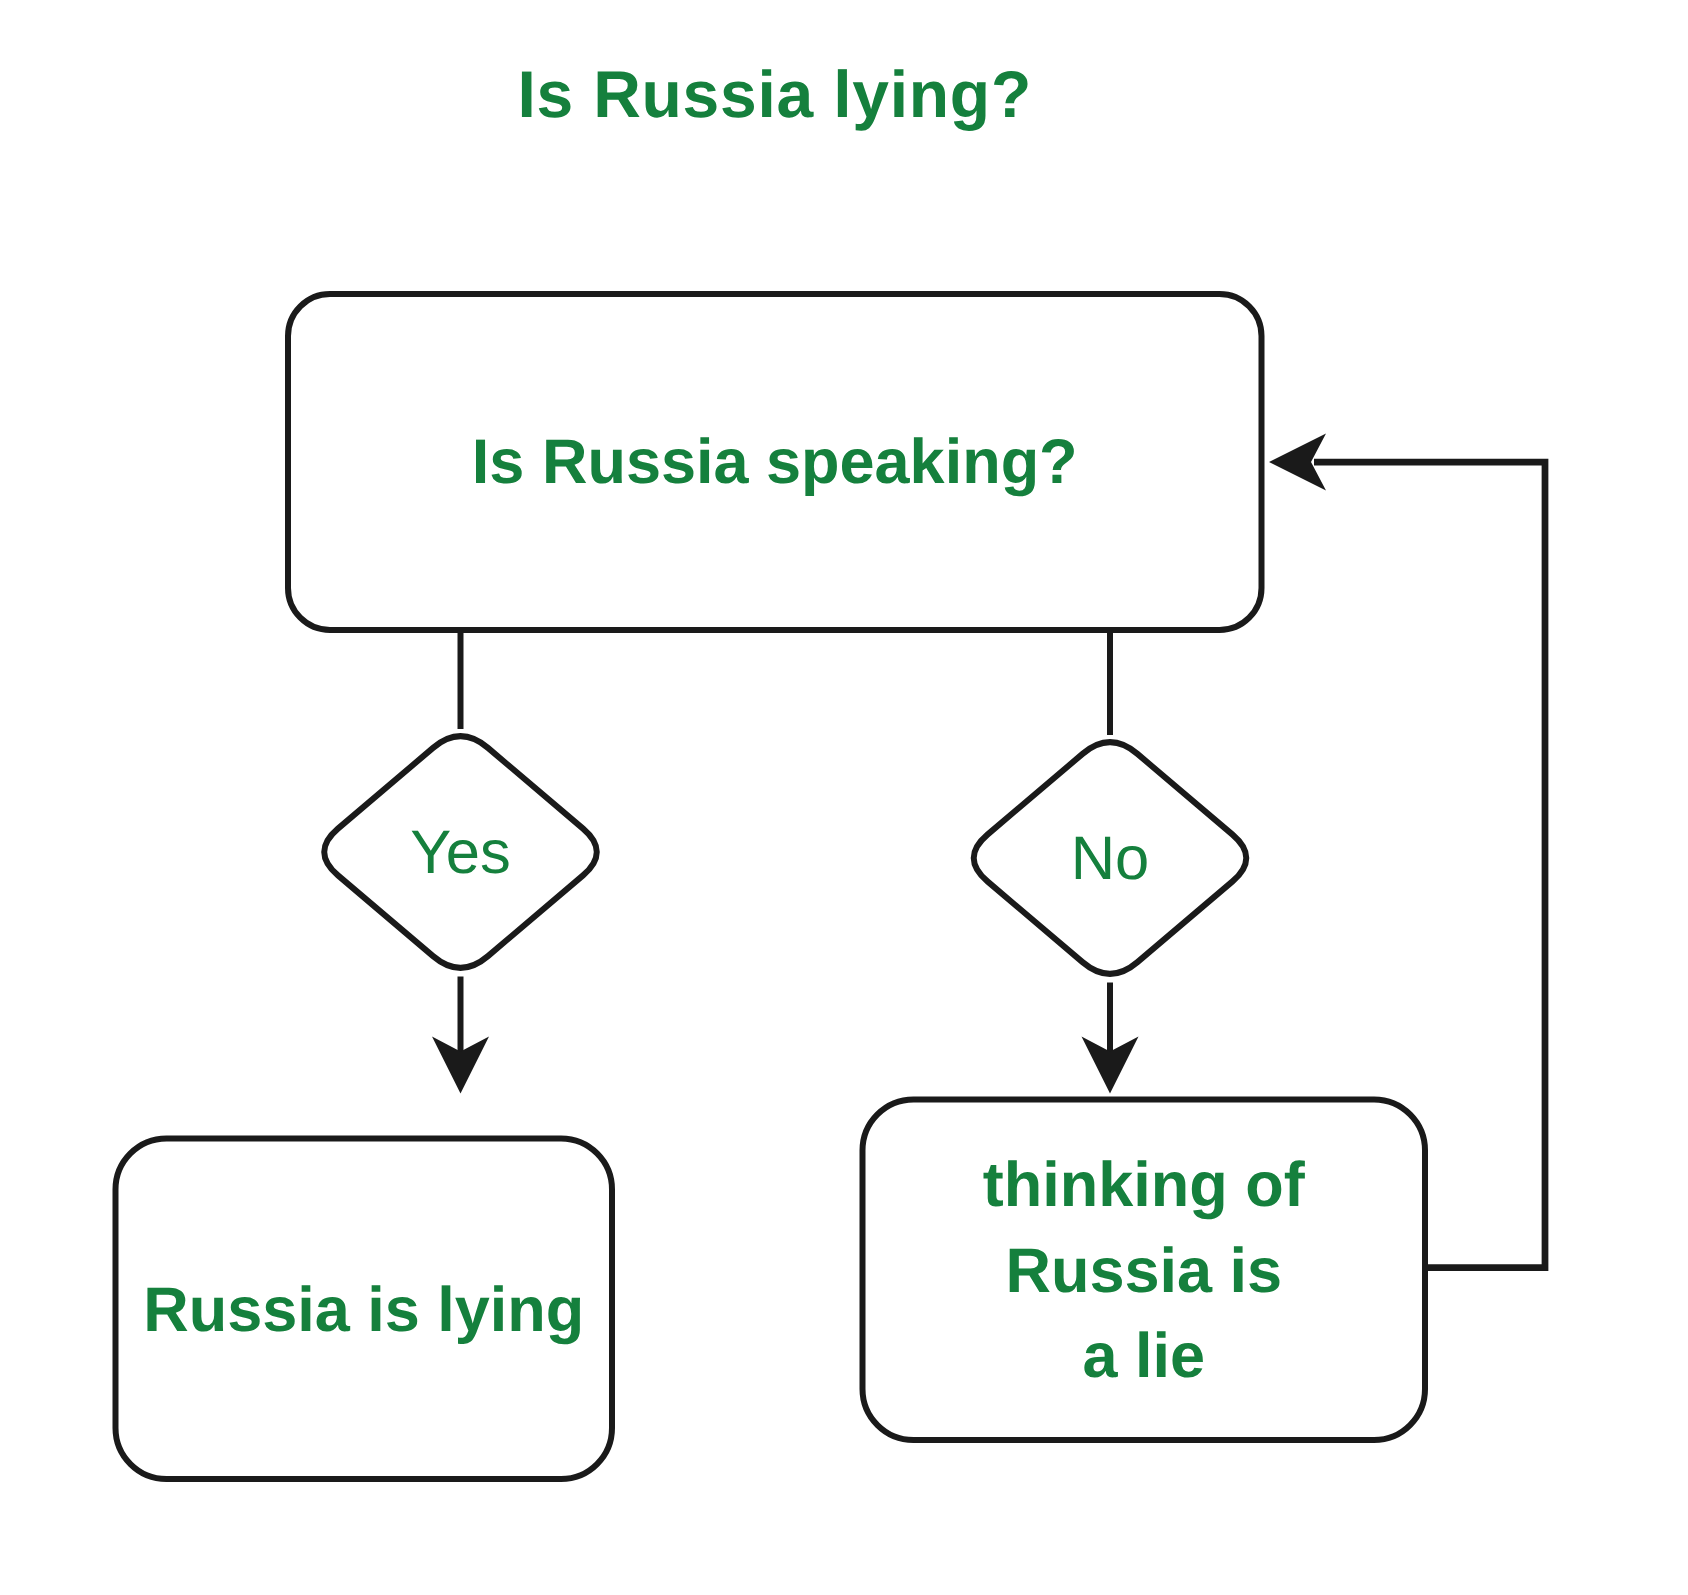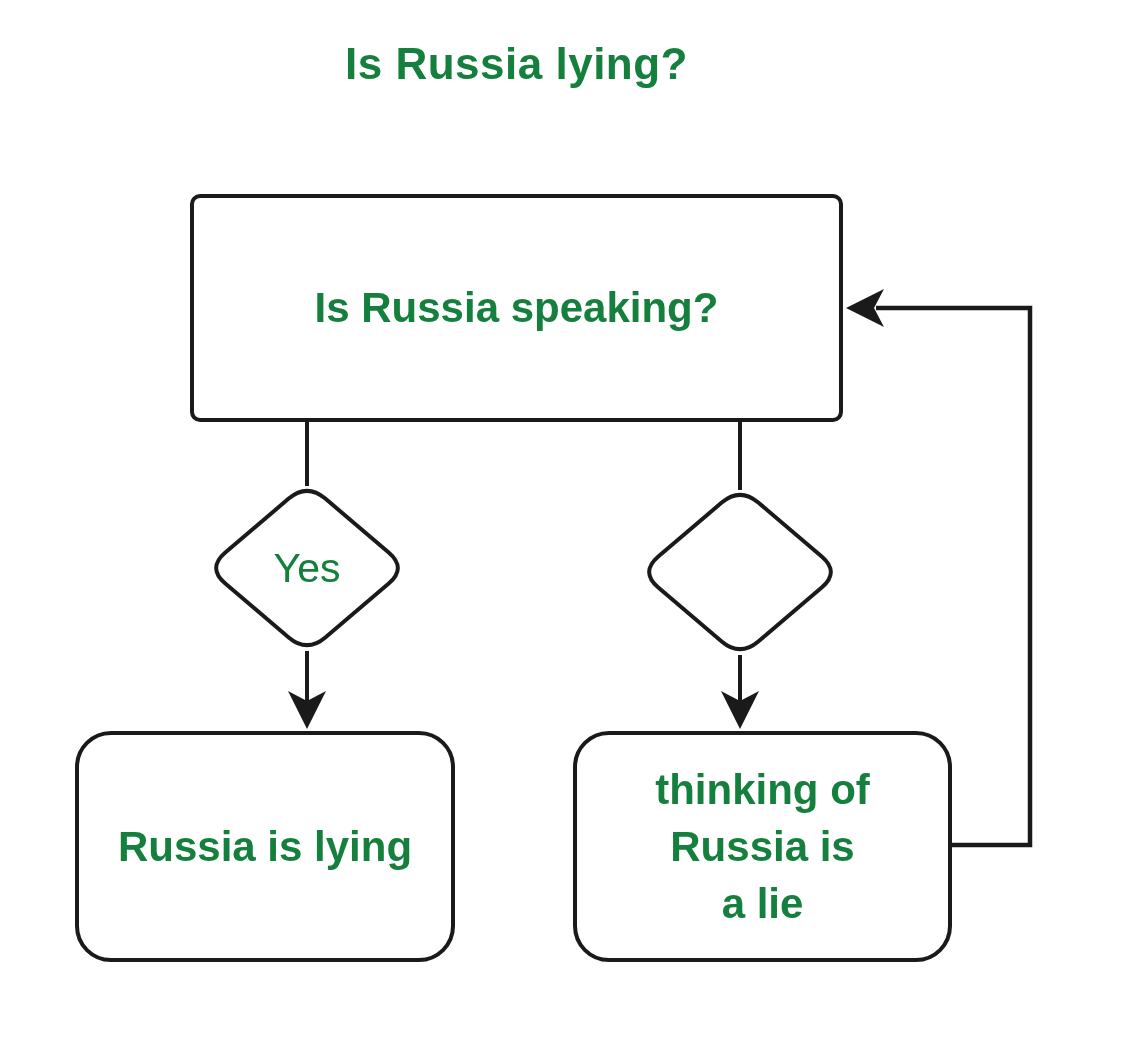--- a/index.html
+++ b/index.html
@@ -37,28 +37,28 @@
     align-items: center;
     justify-content: center;
     text-align: center;
     box-sizing: border-box;
   }
   .node-question {
     left: 190px;
     top: 194px;
     width: 653px;
     height: 228px;
-    border-radius: 10px;
+    border-radius: 30px;
     font-size: 42px;
     font-weight: 700;
   }
   .node-result-left {
     left: 75px;
-    top: 731px;
-    width: 380px;
+    top: 757px;
+    width: 335px;
     height: 231px;
     border-radius: 36px;
     font-size: 42px;
     font-weight: 700;
   }
   .node-result-right {
     left: 573px;
     top: 731px;
     width: 379px;
     height: 231px;
@@ -105,20 +105,21 @@
     <span>Russia is lying</span>
   </div>
 
   <div class="node node-result-right">
     <span>thinking of</span>
     <span>Russia is</span>
     <span>a lie</span>
   </div>
 
   <div class="diamond-label yes">Yes</div>
+  <div class="diamond-label no">No</div>
 
   <svg class="edges" width="1125" height="1063" viewBox="0 0 1125 1063">
 
     <line x1="307" y1="422" x2="307" y2="486" stroke="#1a1a1a" stroke-width="4"></line>
 
     <line x1="740" y1="422" x2="740" y2="490" stroke="#1a1a1a" stroke-width="4"></line>
 
     <path d="M 225.3 552.4 L 288.7 498.6 Q 307 483 325.3 498.6 L 388.7 552.4 Q 407 568 388.7 583.6 L 325.3 637.4 Q 307 653 288.7 637.4 L 225.3 583.6 Q 207 568 225.3 552.4 Z" fill="#ffffff" stroke="#1a1a1a" stroke-width="4"></path>
 
     <path d="M 658.3 556.4 L 721.7 502.6 Q 740 487 758.3 502.6 L 821.7 556.4 Q 840 572 821.7 587.6 L 758.3 641.4 Q 740 657 721.7 641.4 L 658.3 587.6 Q 640 572 658.3 556.4 Z" fill="#ffffff" stroke="#1a1a1a" stroke-width="4"></path>

